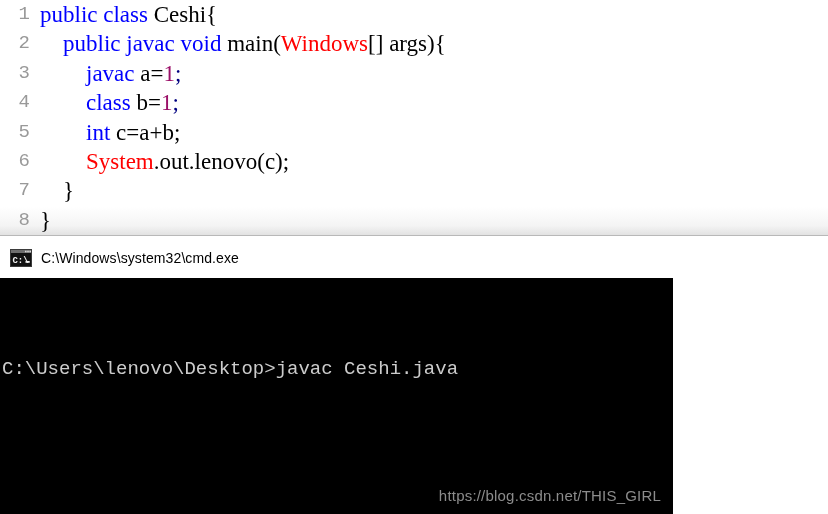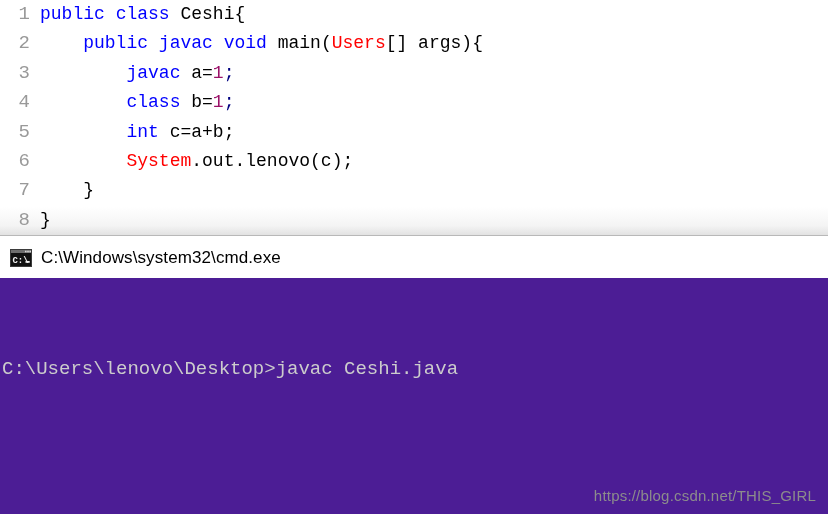--- a/index.html
+++ b/index.html
@@ -43,22 +43,22 @@
     text-align: right;
     padding: 0 10px 0 0;
     color: #999999;
     font-family: "Liberation Mono", "DejaVu Sans Mono", monospace;
     font-size: 19px;
     vertical-align: middle;
     user-select: none;
     line-height: 29.4px;
   }
   .code-cell {
-    font-family: Liberation Mono, monospace;
-    font-size: 18px;
+    font-family: Liberation Serif, serif;
+    font-size: 23px;
     line-height: 29.4px;
     white-space: pre;
     color: #000000;
     vertical-align: middle;
     padding: 0;
   }
   .kw   { color: #0000ff; }
   .type { color: #ff0000; }
   .num  { color: #9b1068; }
   .punc { color: #000080; }
@@ -79,34 +79,34 @@
   .cmd-icon {
     width: 22px;
     height: 18px;
     margin-left: 10px;
     margin-right: 9px;
     flex: 0 0 auto;
     display: block;
   }
   .cmd-title-text {
     font-family: "Liberation Sans", sans-serif;
-    font-size: 17px;
+    font-size: 14px;
     color: #000000;
     letter-spacing: 0.1px;
     white-space: pre;
   }
 
   
   .terminal {
     position: absolute;
     left: 0;
     top: 278px;
-    width: 828px;
+    width: 673px;
     height: 236px;
-    background: #4c1d95;
+    background: #000000;
     overflow: hidden;
     box-sizing: border-box;
   }
   .term-lines {
     padding: 24px 0 0 2px;
     font-family: "Liberation Mono", "DejaVu Sans Mono", monospace;
     font-size: 19px;
     line-height: 27px;
     color: #cccccc;
     white-space: pre;
@@ -139,21 +139,21 @@
 
   <div class="editor">
     <table class="code-table">
       <tbody>
         <tr class="code-row">
           <td class="gutter">1</td>
           <td class="code-cell"><span class="kw">public</span><span class="plain"> </span><span class="kw">class</span><span class="plain"> Ceshi{</span></td>
         </tr>
         <tr class="code-row">
           <td class="gutter">2</td>
-          <td class="code-cell"><span class="plain">    </span><span class="kw">public</span><span class="plain"> </span><span class="kw">javac</span><span class="plain"> </span><span class="kw">void</span><span class="plain"> main(</span><span class="type">Users</span><span class="plain">[] args){</span></td>
+          <td class="code-cell"><span class="plain">    </span><span class="kw">public</span><span class="plain"> </span><span class="kw">javac</span><span class="plain"> </span><span class="kw">void</span><span class="plain"> main(</span><span class="type">Windows</span><span class="plain">[] args){</span></td>
         </tr>
         <tr class="code-row">
           <td class="gutter">3</td>
           <td class="code-cell"><span class="plain">        </span><span class="kw">javac</span><span class="plain"> a=</span><span class="num">1</span><span class="punc">;</span></td>
         </tr>
         <tr class="code-row">
           <td class="gutter">4</td>
           <td class="code-cell"><span class="plain">        </span><span class="kw">class</span><span class="plain"> b=</span><span class="num">1</span><span class="punc">;</span></td>
         </tr>
         <tr class="code-row">

